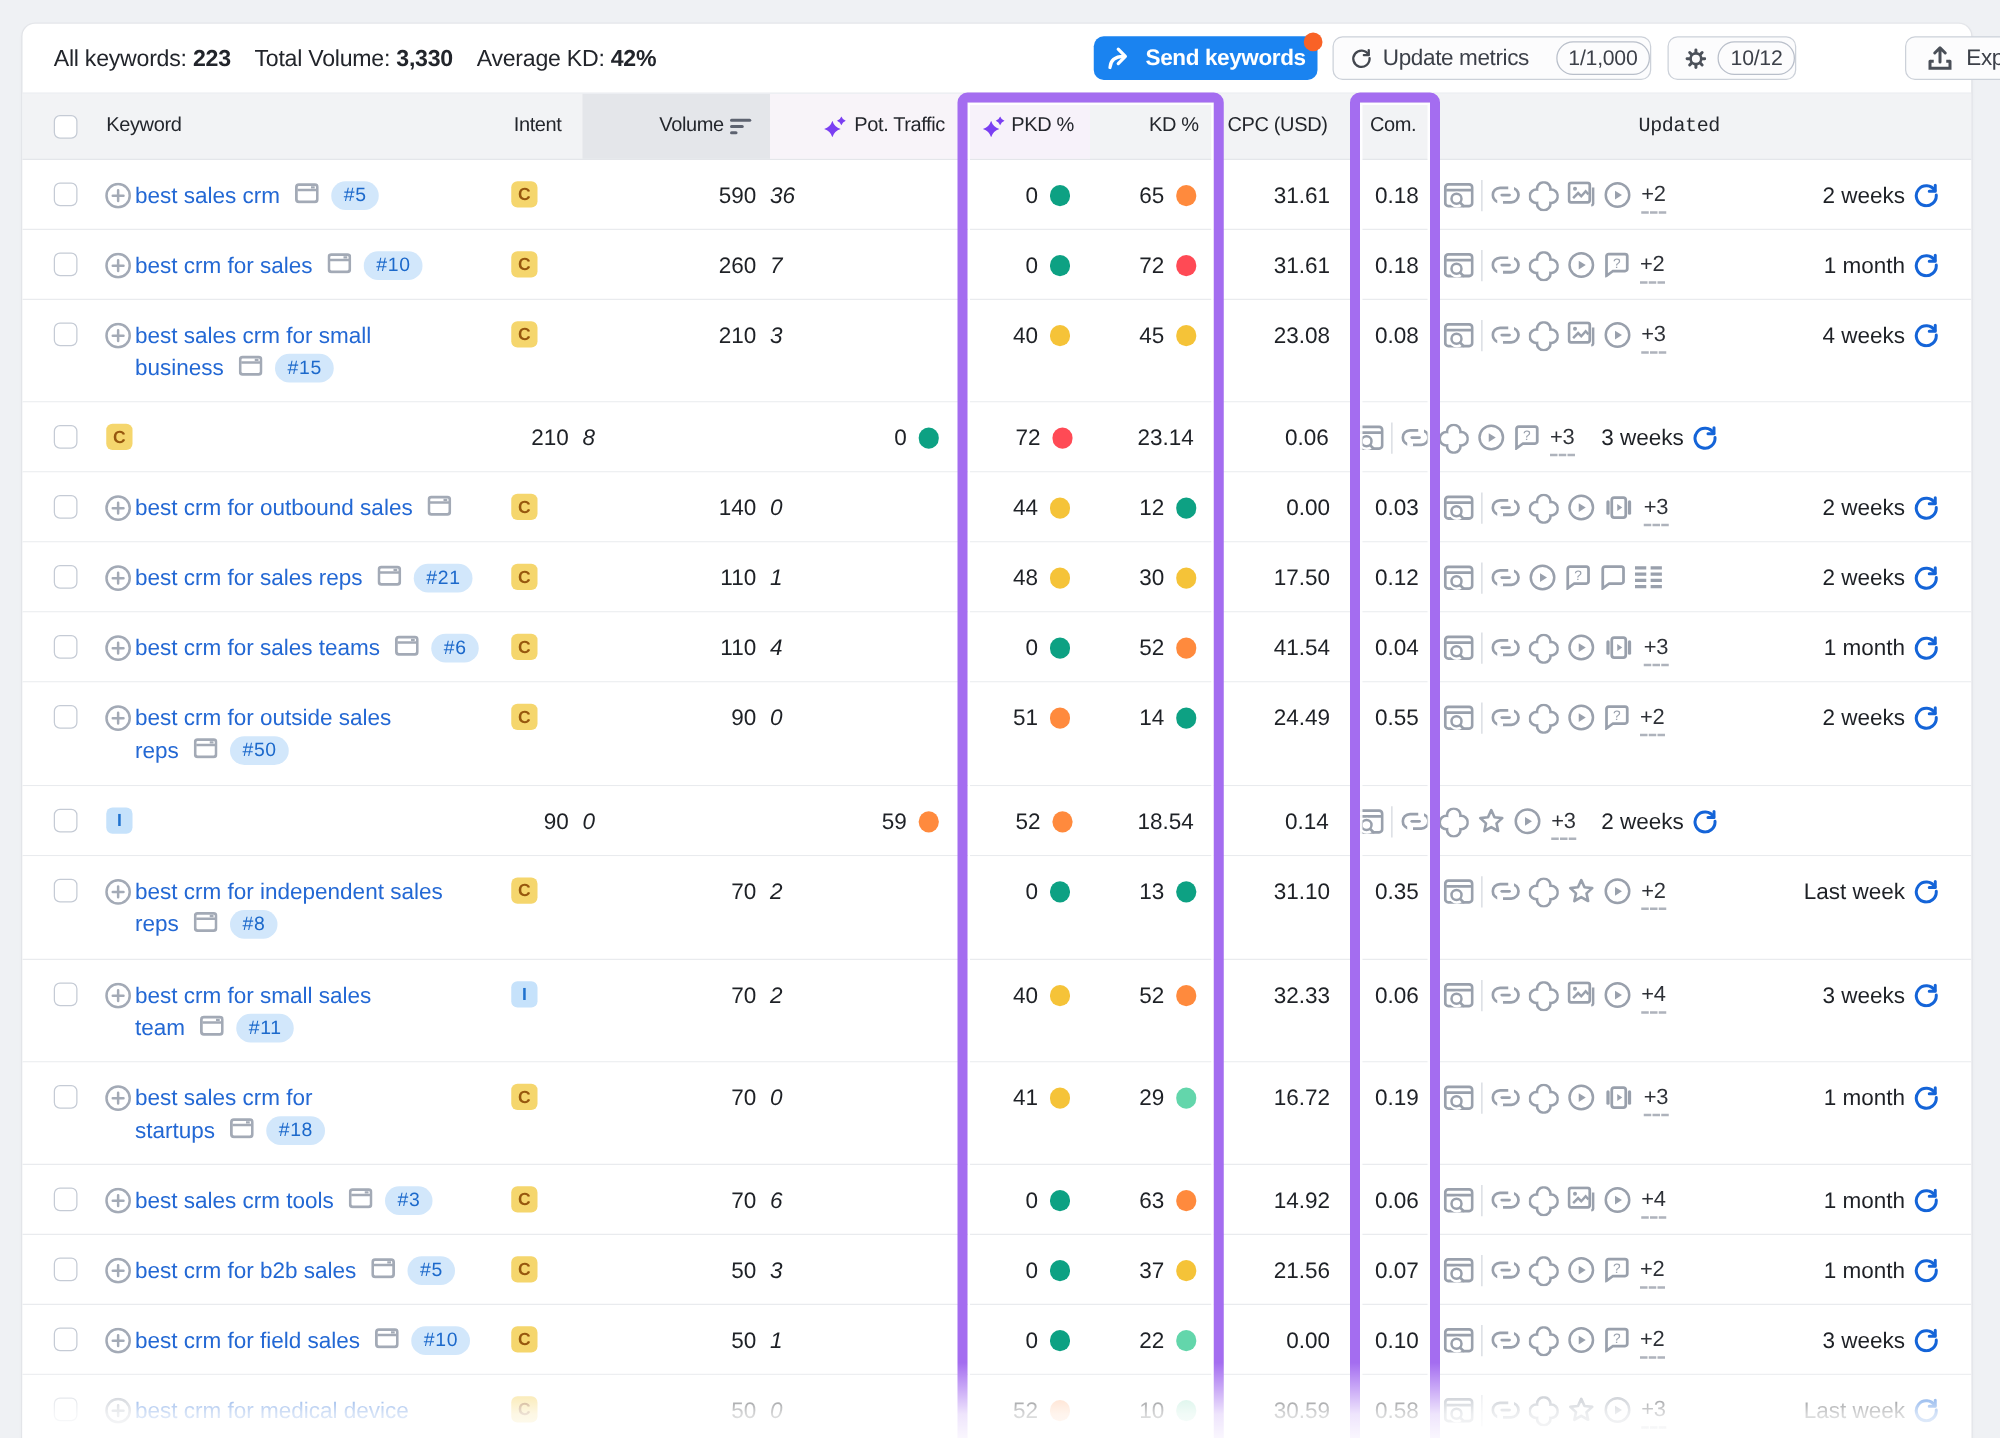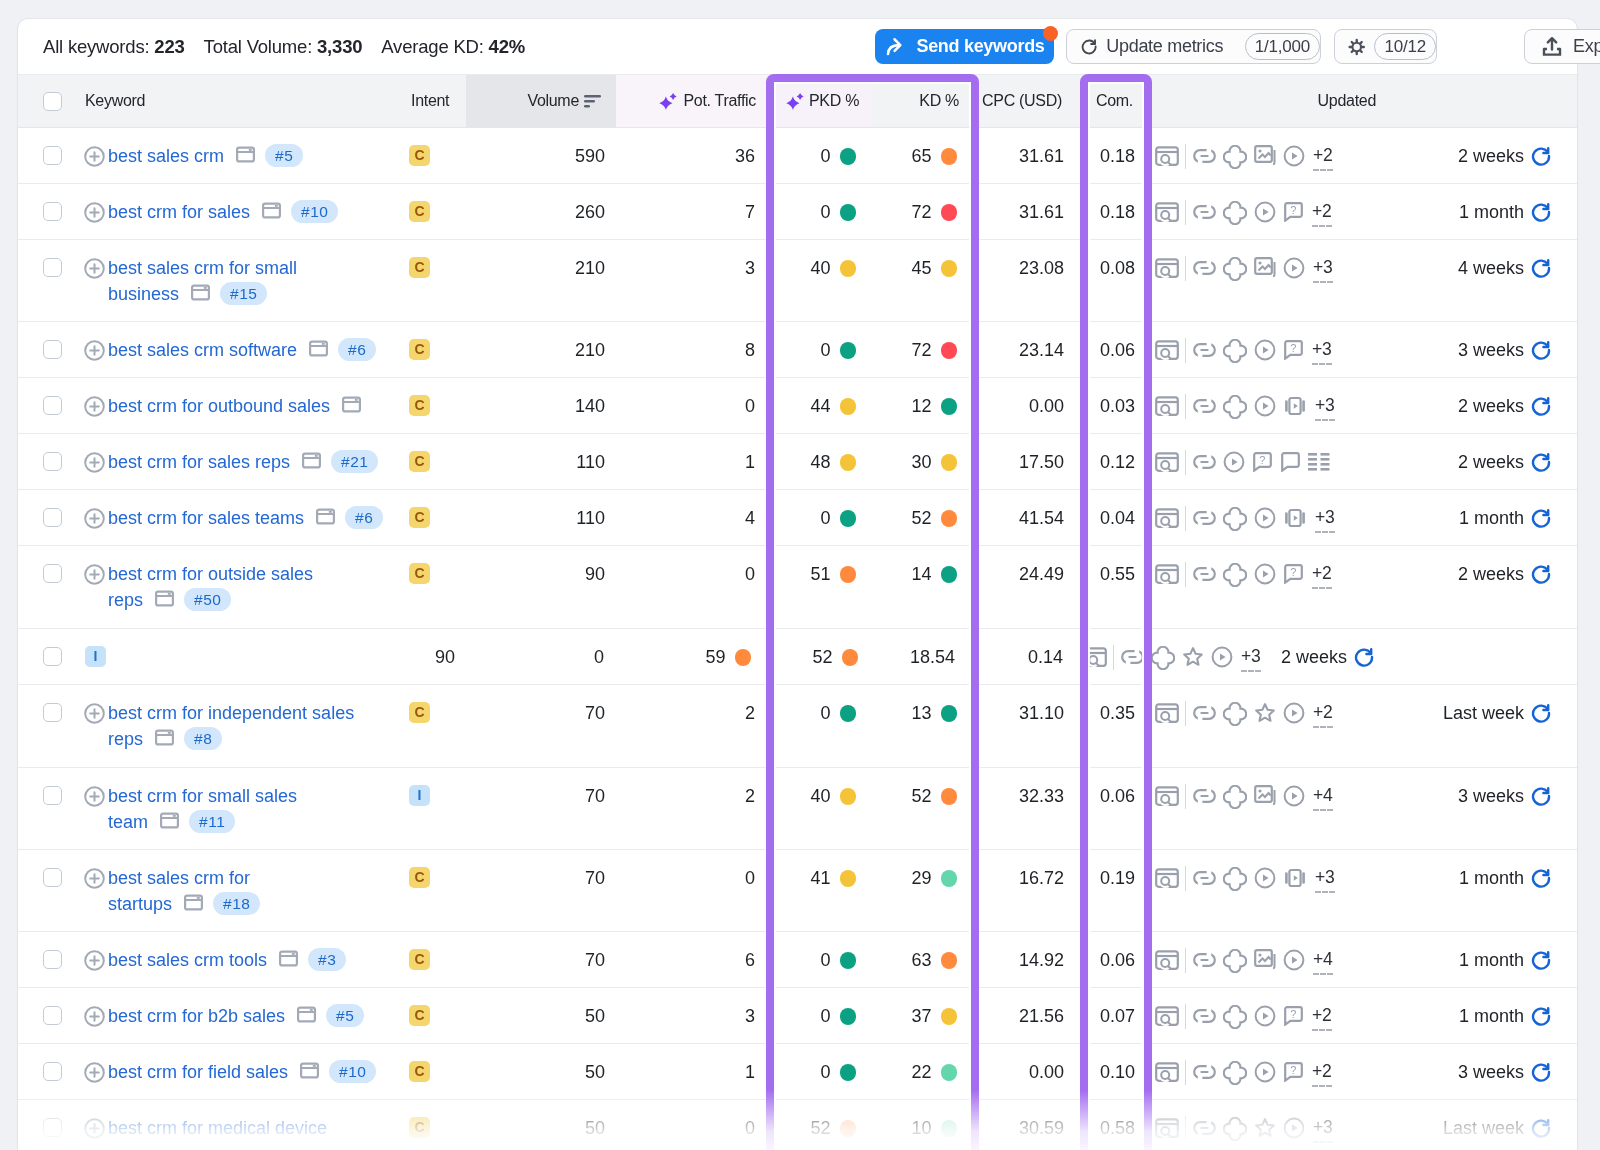--- a/index.html
+++ b/index.html
@@ -28,38 +28,38 @@
 .header .hc { display:flex; align-items:center; white-space:nowrap; }
 .hc.h-vol { background:#e4e6ea; justify-content:flex-end; padding-right:13px; gap:5px;}
 .hc.h-pot { background:#f8f4f9; justify-content:flex-end; padding-right:11px; gap:6px;}
 .hc.h-pkd { background:#f7f2fa; padding-left:19px; gap:5px; }
 .hc.h-kd { justify-content:flex-end; padding-right:12px; }
 .hc.h-cpc { justify-content:flex-end; padding-right:18px; }
 .hc.h-com { justify-content:flex-end; padding-right:19px; }
 .hc.h-kw { padding-left:9px; }
 .hc.h-int { padding-left:11px; }
 .hc.h-serp { padding-left:58px; }
-.hc.h-upd { justify-content:flex-end; padding-right:24px; }
+.hc.h-upd { justify-content:flex-end; padding-right:24px;font-family:Liberation Mono, monospace; }
 .hcb { width:19px; height:19px; border:1.5px solid #c5cbd5; border-radius:5px; background:#fff; margin-left:25px;}
 .row { border-bottom:1px solid #e9ebee; background:#fff; font-size:18px; color:#1e2126; }
 .row .c { padding-top:15px; line-height:26px; }
 .cb { display:block; width:19px; height:19px; border:1.5px solid #c5cbd5; border-radius:5px; background:#fff; margin-left:25px; margin-top:3px; }
 .kw { display:flex; align-items:flex-start; padding-left:8px; }
 .kwplus-w { width:21px; margin-top:3px; margin-right:3px; flex:none; }
 .kwtxt { white-space:nowrap; }
 .kwl { color:#2368d4; }
 .kwwin { vertical-align:-1px; margin-left:2px; }
 .pill { display:inline-block; background:#d2e7fb; color:#1c69cb; border-radius:12px; height:23px;
   line-height:23px; padding:0 10px; font-size:15.5px; margin-left:10px; vertical-align:1.5px; letter-spacing:0.5px;}
 .ibadge { display:block; width:21px; height:21px; border-radius:5px; margin-left:9px; margin-top:2px;
   font-size:14px; font-weight:700; text-align:center; line-height:21px; }
 .int-c { background:#f5d66d; color:#96570e; }
 .int-i { background:#c6e2fb; color:#1f72ce; }
 .vol { text-align:right; padding-right:11px; }
-.pot { text-align:right; padding-right:12px; }
+.pot { padding-right:12px;font-style:italic; }
 .pkd,.kd { display:flex; justify-content:flex-end; align-items:flex-start; gap:9px; }
 .pkd { padding-right:16px; }
 .kd { padding-right:14px; }
 .dot { width:16.5px; height:16.5px; border-radius:50%; flex:none; margin-top:5px; }
 .cpc { text-align:right; padding-right:16px; }
 .com { text-align:right; padding-right:17px; }
 .serp { display:flex; align-items:flex-start; padding-left:3px; }
 .serp-ic { flex:none; margin-top:2px; }
 .serp svg + svg, .serp .serp-div + svg { margin-left:7px; }
 .serp-div { width:1px; height:25px; background:#d4d8de; margin-left:6px; margin-top:1px; flex:none;}
@@ -327,31 +327,20 @@
         <svg class="" width="20" height="20" viewBox="0 0 20 20" fill="none">
           <path d="M16.9 6.5 A8 8 0 1 0 18 10" stroke="#1464d8" stroke-width="2.4" stroke-linecap="round" transform="scale(1.0)"></path>
           <path d="M17.2 2.2 V7 H12.4" stroke="#1464d8" stroke-width="2.4" stroke-linecap="round" stroke-linejoin="round" transform="scale(1.0)" fill="none"></path>
         </svg>
       </div>
 </div>
 <div class="grid row" style="height:56px">
 <div class="c check">
         <span class="cb"></span>
       </div>
-<div class="c kw">
-        <span class="kwplus-w"><svg class="kwplus" width="21" height="21" viewBox="0 0 21 21" fill="none">
-            <circle cx="10.5" cy="10.5" r="9.3" stroke="#a3aab6" stroke-width="2"></circle>
-            <path d="M10.5 6.2 V14.8 M6.2 10.5 H14.8" stroke="#a3aab6" stroke-width="2" stroke-linecap="round"></path>
-          </svg></span>
-        <span class="kwtxt"><a class="kwl">best sales crm software</a>&nbsp; <svg class="kwwin" width="19" height="17" viewBox="0 0 19 17" fill="none">
-            <rect x="1.1" y="1.6" width="16.8" height="13.8" rx="2" stroke="#a3aab6" stroke-width="2.2"></rect>
-            <path d="M2 6 H18" stroke="#a3aab6" stroke-width="2"></path>
-            <rect x="12.8" y="3" width="3" height="1.8" fill="#a3aab6"></rect>
-          </svg><span class="pill">#6</span></span>
-      </div>
 <div class="c int">
         <span class="ibadge int-c">C</span>
       </div>
 <div class="c vol">210</div>
 <div class="c pot">8</div>
 <div class="c pkd">
         <span class="num">0</span>
         <span class="dot" style="background:#0da183"></span>
       </div>
 <div class="c kd">

